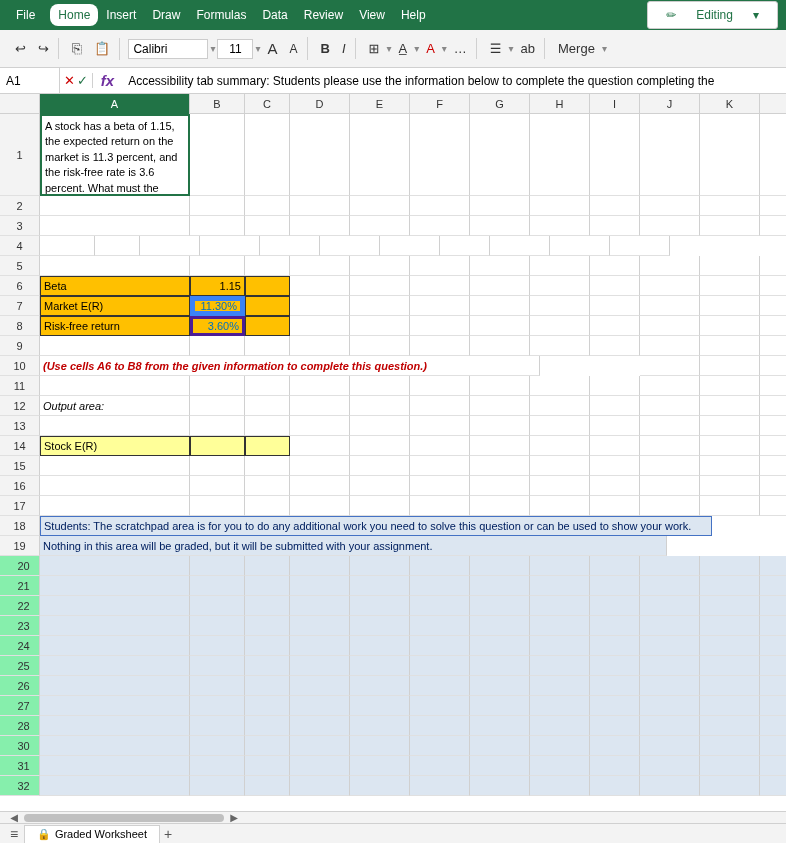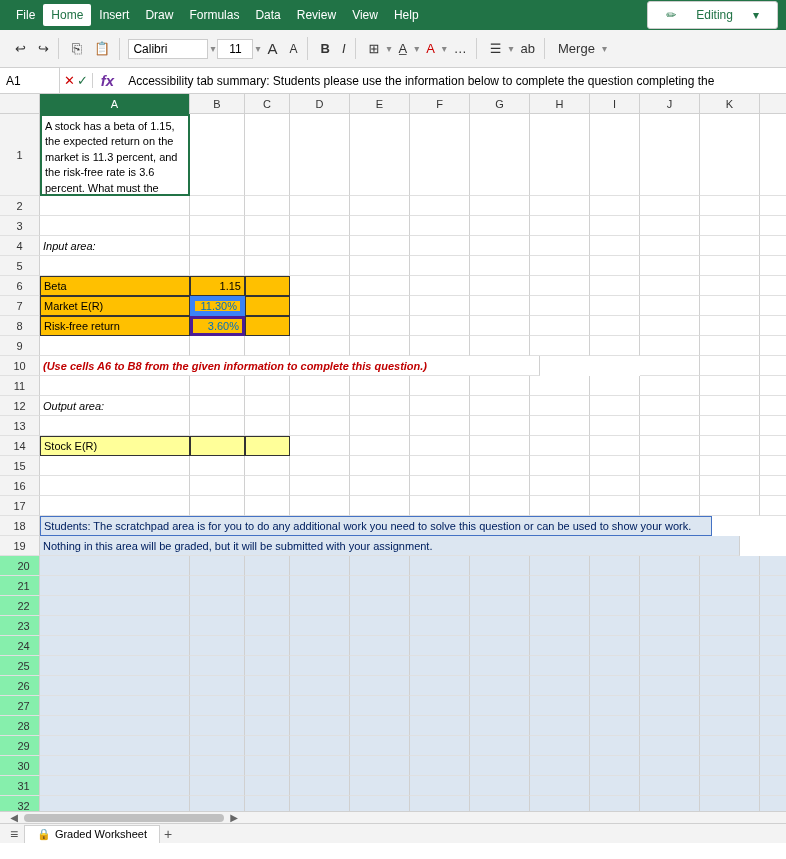--- a/index.html
+++ b/index.html
@@ -15,21 +15,22 @@
       padding: 0 8px;
     }
     .menu-bar span {
       padding: 4px 8px;
       font-size: 12px;
       cursor: pointer;
     }
     .menu-bar span.active {
       background: white;
       color: #217346;
-      border-radius: 2px;
+      border-radius: 8px;
+      margin-left: 7px;
     }
     .editing-btn {
       margin-left: auto;
       background: white;
       color: #217346;
       border: 1px solid #ccc;
       border-radius: 3px;
       padding: 2px 10px;
       font-size: 12px;
       display: flex;
@@ -404,23 +405,20 @@
       <div class="grid-cell w-g"></div>
       <div class="grid-cell w-h"></div>
       <div class="grid-cell w-i"></div>
       <div class="grid-cell w-j"></div>
       <div class="grid-cell w-k"></div>
       <div class="grid-cell w-l"></div>
     </div>
 
     <div class="grid-row">
       <div class="row-num">4</div>
-      <div class="grid-cell w-a italic">
-        <span>Input area:</span>
-      </div>
       <div class="grid-cell w-b"></div>
       <div class="grid-cell w-c"></div>
       <div class="grid-cell w-d"></div>
       <div class="grid-cell w-e"></div>
       <div class="grid-cell w-f"></div>
       <div class="grid-cell w-g"></div>
       <div class="grid-cell w-h"></div>
       <div class="grid-cell w-i"></div>
       <div class="grid-cell w-j"></div>
       <div class="grid-cell w-k"></div>
@@ -648,21 +646,21 @@
 
     <div class="grid-row row-18">
       <div class="row-num">18</div>
       <div class="grid-cell bg-light-blue" style="width:672px; overflow:hidden; white-space:nowrap; border: 1px solid #4472c4;">
         <span style="color:#002060; font-size:11px;">Students: The scratchpad area is for you to do any additional work you need to solve this question or can be used to show your work.</span>
       </div>
     </div>
 
     <div class="grid-row row-19">
       <div class="row-num">19</div>
-      <div class="grid-cell bg-light-blue" style="width:700px; overflow:hidden; white-space:nowrap;">
+      <div class="grid-cell bg-light-blue" style="width:627px; overflow:hidden; white-space:nowrap;">
         <span style="color:#002060; font-size:11px;">Nothing in this area will be graded, but it will be submitted with your assignment.</span>
       </div>
     </div>
 
     <div class="grid-row rows-scratch">
       <div class="row-num">20</div>
       <div class="grid-cell w-a bg-light-blue"></div>
       <div class="grid-cell w-b bg-light-blue"></div>
       <div class="grid-cell w-c bg-light-blue"></div>
       <div class="grid-cell w-d bg-light-blue"></div>
@@ -790,35 +788,20 @@
         <div class="grid-cell w-e bg-light-blue"></div>
         <div class="grid-cell w-f bg-light-blue"></div>
         <div class="grid-cell w-g bg-light-blue"></div>
         <div class="grid-cell w-h bg-light-blue"></div>
         <div class="grid-cell w-i bg-light-blue"></div>
         <div class="grid-cell w-j bg-light-blue"></div>
         <div class="grid-cell w-k bg-light-blue"></div>
         <div class="grid-cell w-l bg-light-blue"></div>
       </div>
       <div class="grid-row rows-scratch">
-        <div class="row-num">29</div>
-        <div class="grid-cell w-a bg-light-blue"></div>
-        <div class="grid-cell w-b bg-light-blue"></div>
-        <div class="grid-cell w-c bg-light-blue"></div>
-        <div class="grid-cell w-d bg-light-blue"></div>
-        <div class="grid-cell w-e bg-light-blue"></div>
-        <div class="grid-cell w-f bg-light-blue"></div>
-        <div class="grid-cell w-g bg-light-blue"></div>
-        <div class="grid-cell w-h bg-light-blue"></div>
-        <div class="grid-cell w-i bg-light-blue"></div>
-        <div class="grid-cell w-j bg-light-blue"></div>
-        <div class="grid-cell w-k bg-light-blue"></div>
-        <div class="grid-cell w-l bg-light-blue"></div>
-      </div>
-      <div class="grid-row rows-scratch">
         <div class="row-num">30</div>
         <div class="grid-cell w-a bg-light-blue"></div>
         <div class="grid-cell w-b bg-light-blue"></div>
         <div class="grid-cell w-c bg-light-blue"></div>
         <div class="grid-cell w-d bg-light-blue"></div>
         <div class="grid-cell w-e bg-light-blue"></div>
         <div class="grid-cell w-f bg-light-blue"></div>
         <div class="grid-cell w-g bg-light-blue"></div>
         <div class="grid-cell w-h bg-light-blue"></div>
         <div class="grid-cell w-i bg-light-blue"></div>

